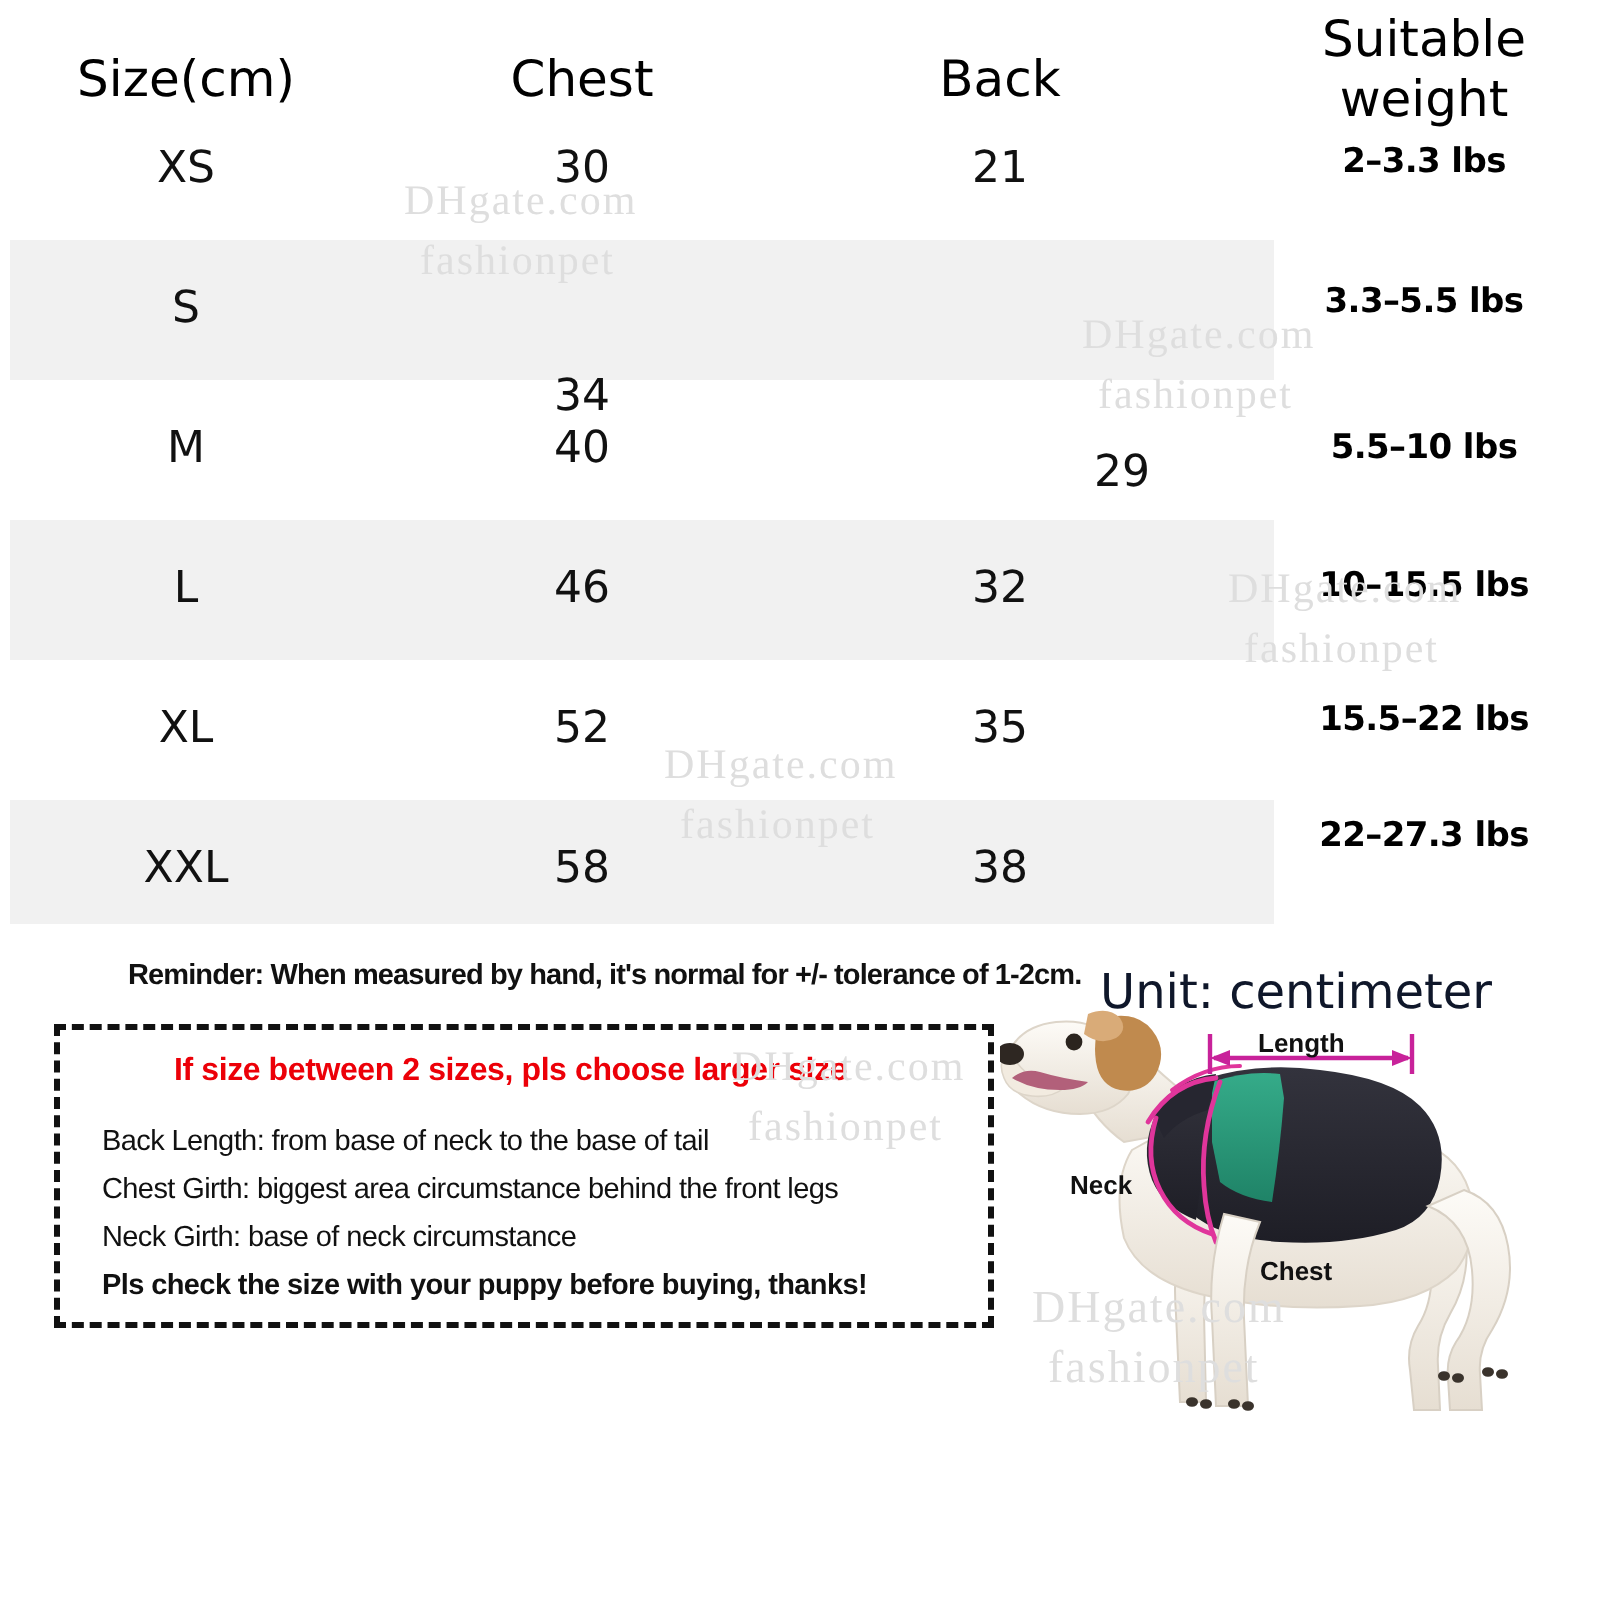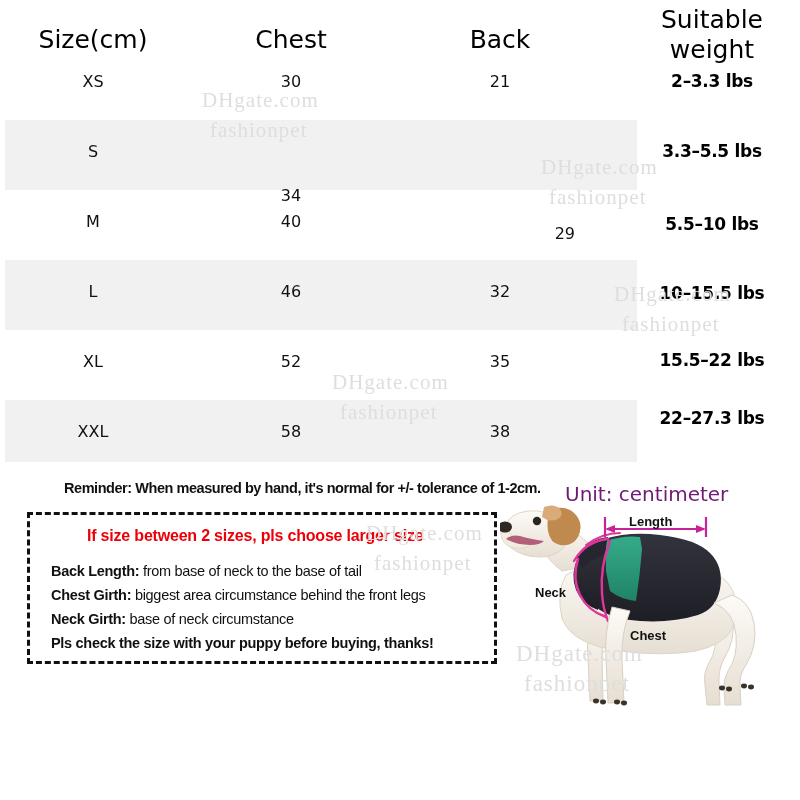--- a/index.html
+++ b/index.html
@@ -48,21 +48,21 @@
   .hdr {
     font-family: "DejaVu Sans", sans-serif;
     font-size: 25px;
     color: #000;
     text-align: center;
     line-height: 1.12;
     font-weight: 400;
   }
   .cell {
     font-family: "DejaVu Sans", sans-serif;
-    font-size: 16px;
+    font-size: 22px;
     color: #111;
     text-align: center;
     font-weight: 400;
   }
   .cell-w {
     font-family: "DejaVu Sans", sans-serif;
     font-size: 17px;
     color: #000;
     text-align: center;
     font-weight: 700;
@@ -84,24 +84,24 @@
     font-weight: 700;
     color: #111;
     letter-spacing: -0.45px;
     white-space: nowrap;
     z-index: 5;
   }
 
   
   #unit-label {
     position: absolute;
-    left: 565px; top: 482px;
+    left: 550px; top: 482px;
     font-family: "DejaVu Sans", sans-serif;
-    font-size: 20px;
-    color: #701a75;
+    font-size: 24px;
+    color: #0f172a;
     white-space: nowrap;
     z-index: 5;
   }
 
   
   #note-box {
     position: absolute;
     left: 27px; top: 512px;
     width: 470px; height: 152px;
     border: 3px dashed #111;
@@ -121,21 +121,21 @@
   }
   .note-line {
     position: absolute;
     left: 21px;
     font-family: "Liberation Sans", sans-serif;
     font-size: 14.5px;
     color: #111;
     letter-spacing: -0.3px;
     white-space: nowrap;
   }
-  .note-line b { font-weight: 700; margin-top: 44px; }
+  .note-line b { font-weight: 400; margin-top: 44px; }
   .note-line.all-bold { font-weight: 700; }
 
   
   #dog-figure {
     position: absolute;
     left: 500px; top: 505px;
     width: 300px; height: 230px;
     z-index: 4;
   }
   #dog-figure svg { display: block; }

